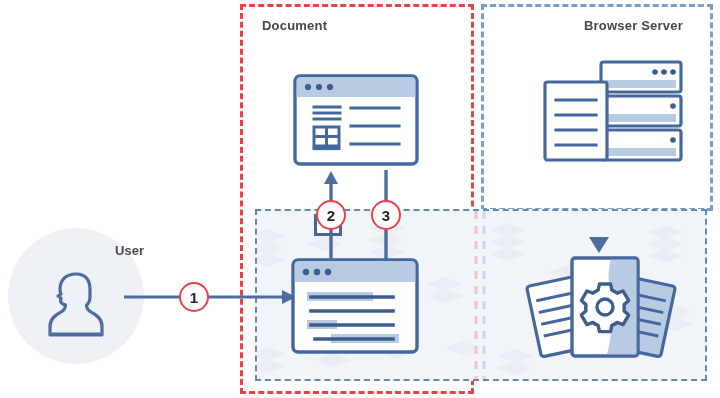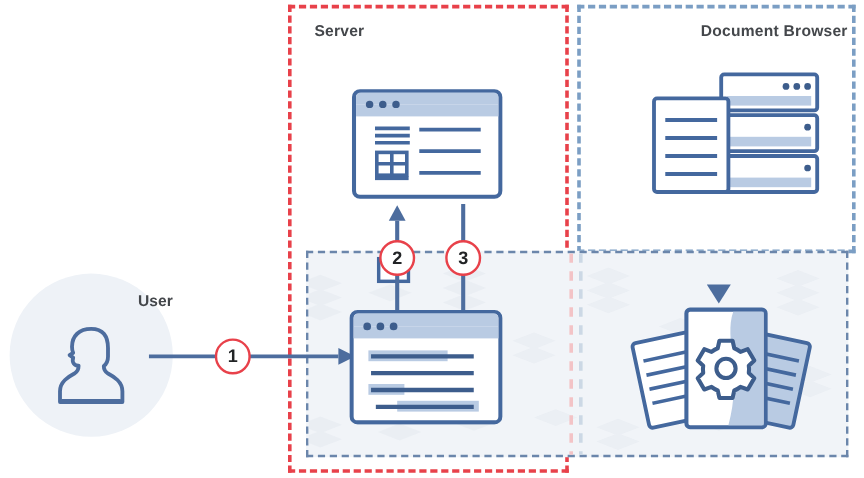--- a/index.html
+++ b/index.html
@@ -105,24 +105,24 @@
   }
   .win { position: absolute; }
   svg { display: block; }
 </style>
 </head>
 <body>
 
 <div id="stage">
 
   <div id="browser-zone"></div>
-  <div class="zone-label" id="browser-zone-label">Server</div>
+  <div class="zone-label" id="browser-zone-label">Document</div>
 
   <div id="server-zone"></div>
-  <div class="zone-label" id="server-zone-label">Document Browser</div>
+  <div class="zone-label" id="server-zone-label">Browser Server</div>
 
   <div id="editing-zone">
 
     <div class="watermark" style="left:0;top:0;width:452px;height:172px;">
       <svg width="452" height="172" viewBox="0 0 452 172">
         <g fill="#e3e8ef" opacity="0.85">
           <g>
             <path d="M10 18 l18 7 -18 7 -18 -7 z"></path>
             <path d="M10 30 l18 7 -18 7 -18 -7 z"></path>
             <path d="M10 42 l18 7 -18 7 -18 -7 z"></path>

